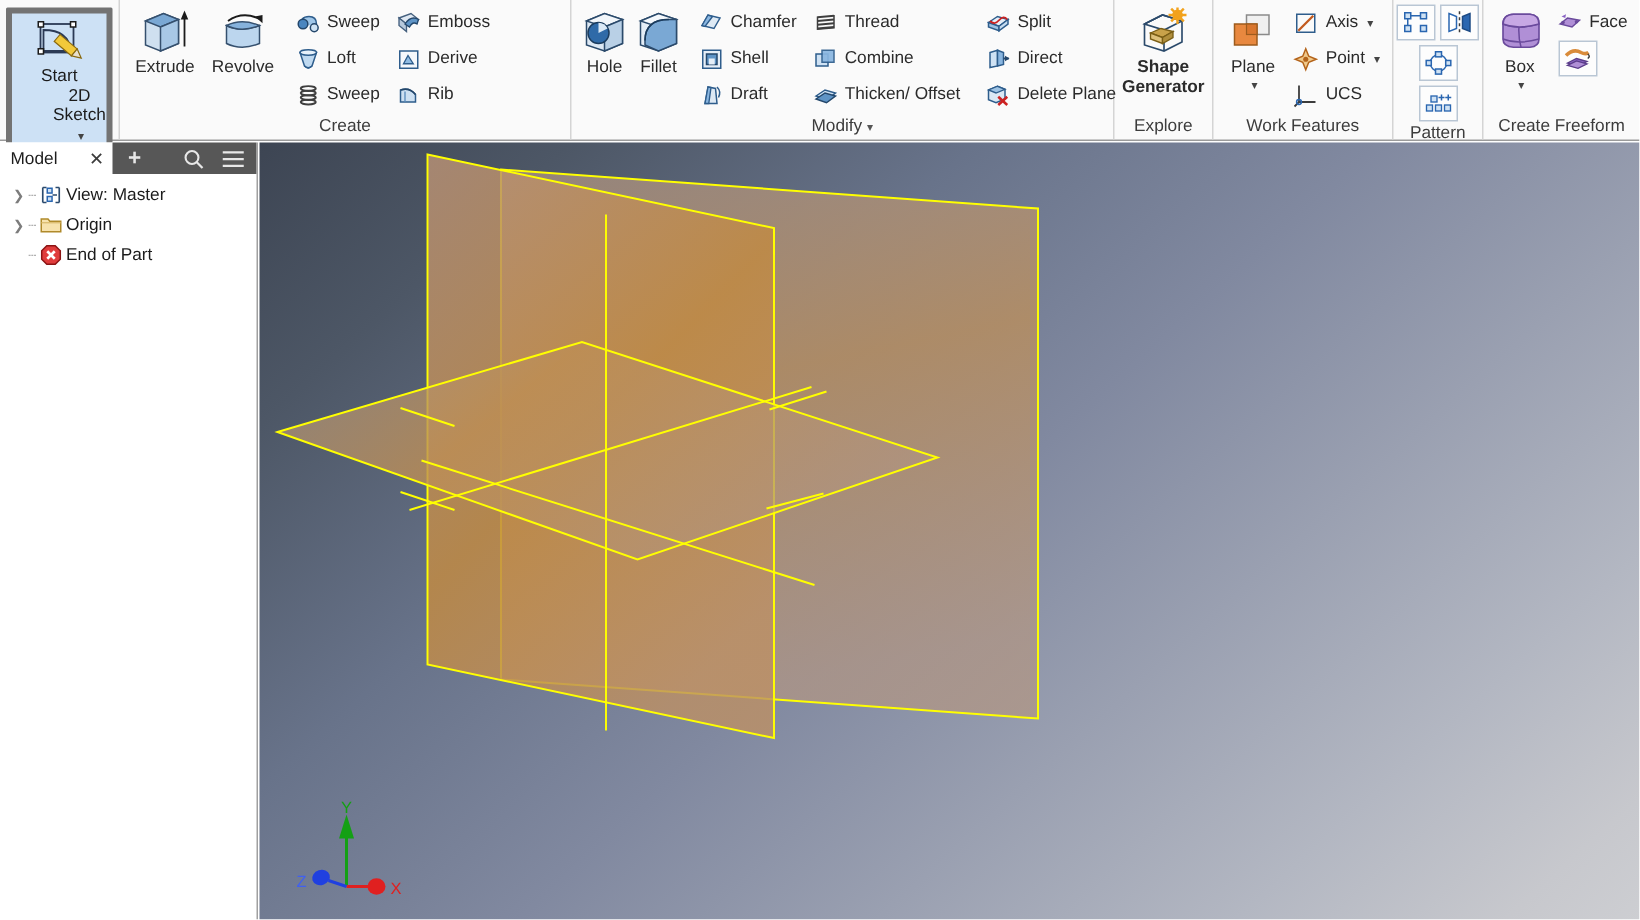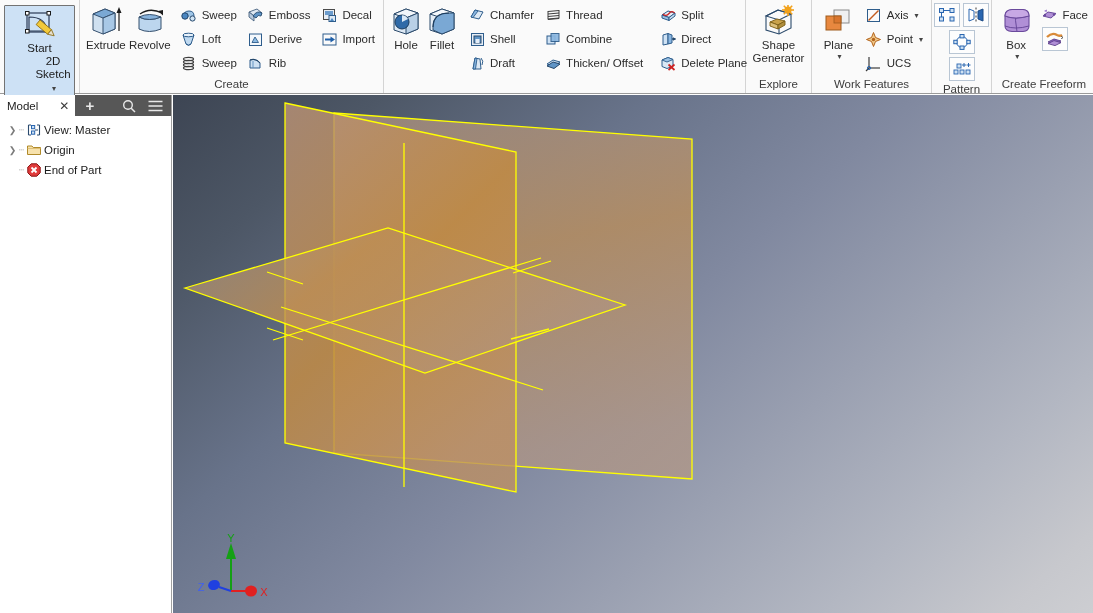--- a/index.html
+++ b/index.html
@@ -53,21 +53,21 @@
     font-size: 11.5px; color: #2b2b2b; cursor: default;
     white-space: nowrap; box-sizing: border-box;
   }
   .sm-btn .ico { width: 18px; height: 18px; display: flex; align-items: center; justify-content: center; flex: 0 0 18px; }
   .arrowdn { font-size: 8px; color: #444; margin-left: 2px; }
 
   
   #panel-sketch { width: 80px; }
   #sketch-btn {
     width: 72px; margin: 2px auto 0 auto;
-    background: #cde1f5; border: 1px solid #737373;
+    background: #cde1f5; border: 4px solid #737373;
     display: flex; flex-direction: column; align-items: center;
     border-radius: 1px; padding-bottom: 4px; cursor: default;
   }
   #sketch-btn .ico { height: 36px; display: flex; align-items: center; justify-content: center; }
   #sketch-btn .lbl { font-size: 11.5px; color: #1b1b1b; line-height: 13px; text-align: center; }
 
   
   #browser {
     position: absolute; left: 0; top: 95px;
     width: 172px; height: 518px;
@@ -237,43 +237,20 @@
               <svg width="17" height="17" viewBox="0 0 17 17">
                 <path d="M3 13 L3 5 Q9 3 13 8 L13 13 Z" fill="#cde0f2" stroke="#2e5d8c" stroke-width="1"></path>
                 <path d="M3 5 Q9 3 13 8" fill="none" stroke="#24476b" stroke-width="1.1"></path>
                 <line x1="6" y1="13" x2="6" y2="6" stroke="#5a8cbd" stroke-width="0.9"></line>
               </svg>
             </span>
             <span>Rib</span>
           </div>
         </div>
 
-        <div class="stack" style="margin-left:4px;">
-          <div class="sm-btn">
-            <span class="ico">
-              <svg width="17" height="17" viewBox="0 0 17 17">
-                <rect x="2.5" y="2.5" width="11" height="10" fill="#e8eef5" stroke="#4a4a4a" stroke-width="1"></rect>
-                <rect x="4" y="4" width="8" height="4" fill="#6b9ccd"></rect>
-                <rect x="8" y="8.5" width="6.5" height="6" fill="#dde9f4" stroke="#2e5d8c" stroke-width="1"></rect>
-                <path d="M9 14 l2-3 2 3 z" fill="#4a86c0"></path>
-              </svg>
-            </span>
-            <span>Decal</span>
-          </div>
-          <div class="sm-btn">
-            <span class="ico">
-              <svg width="17" height="17" viewBox="0 0 17 17">
-                <rect x="2" y="3" width="13" height="11" fill="none" stroke="#2e5d8c" stroke-width="1"></rect>
-                <path d="M4 8.5 L10 8.5" stroke="#1f5fa8" stroke-width="2"></path>
-                <polygon points="9.5,5.5 14,8.5 9.5,11.5" fill="#1f5fa8"></polygon>
-              </svg>
-            </span>
-            <span>Import</span>
-          </div>
-        </div>
       </div>
       <div class="panel-title">Create</div>
     </div>
 
     <div class="panel" id="panel-modify" style="width:362px;">
       <div class="panel-body">
         <div class="big-btn">
           <span class="ico">
             <svg width="34" height="32" viewBox="0 0 34 32">
               <polygon points="5,9 17,4 29,8 29,24 17,29 5,25" fill="#dce8f4" stroke="#2b4a6b" stroke-width="1"></polygon>
@@ -395,25 +372,29 @@
                 <g stroke="#cc2222" stroke-width="1.7">
                   <line x1="8.5" y1="9.5" x2="14.5" y2="15"></line>
                     <line x1="14.5" y1="9.5" x2="8.5" y2="15"></line>
                 </g>
               </svg>
             </span>
             <span>Delete Plane</span>
           </div>
         </div>
       </div>
+      <div class="panel-title">
+        <span>Modify</span>
+        <span class="cm">▾</span>
+      </div>
     </div>
 
     <div class="panel" id="panel-explore" style="width:66px;">
       <div class="panel-body" style="justify-content:center;">
-        <div class="big-btn" style="width:62px;">
+        <div class="big-btn" style="width:62px;font-weight:bold;">
           <span class="ico">
             <svg width="36" height="32" viewBox="0 0 36 32">
               <polygon points="5,11 17,5 30,9 30,23 18,29 5,25" fill="none" stroke="#2b4a6b" stroke-width="1.1"></polygon>
               <polygon points="5,11 17,5 30,9 18,15" fill="none" stroke="#2b4a6b" stroke-width="1.1"></polygon>
               <line x1="18" y1="15" x2="18" y2="29" stroke="#2b4a6b" stroke-width="1.1"></line>
               <polygon points="9,17 16,14 24,16 17,20" fill="#c9a24a" stroke="#7a5e15" stroke-width="0.9"></polygon>
               <polygon points="9,17 9,21 17,24 17,20" fill="#ddc07a" stroke="#7a5e15" stroke-width="0.9"></polygon>
               <polygon points="17,20 17,24 24,20 24,16" fill="#b08e3c" stroke="#7a5e15" stroke-width="0.9"></polygon>
               <g transform="translate(27,5)">
                 <circle r="3.6" fill="#f2a21c"></circle>

